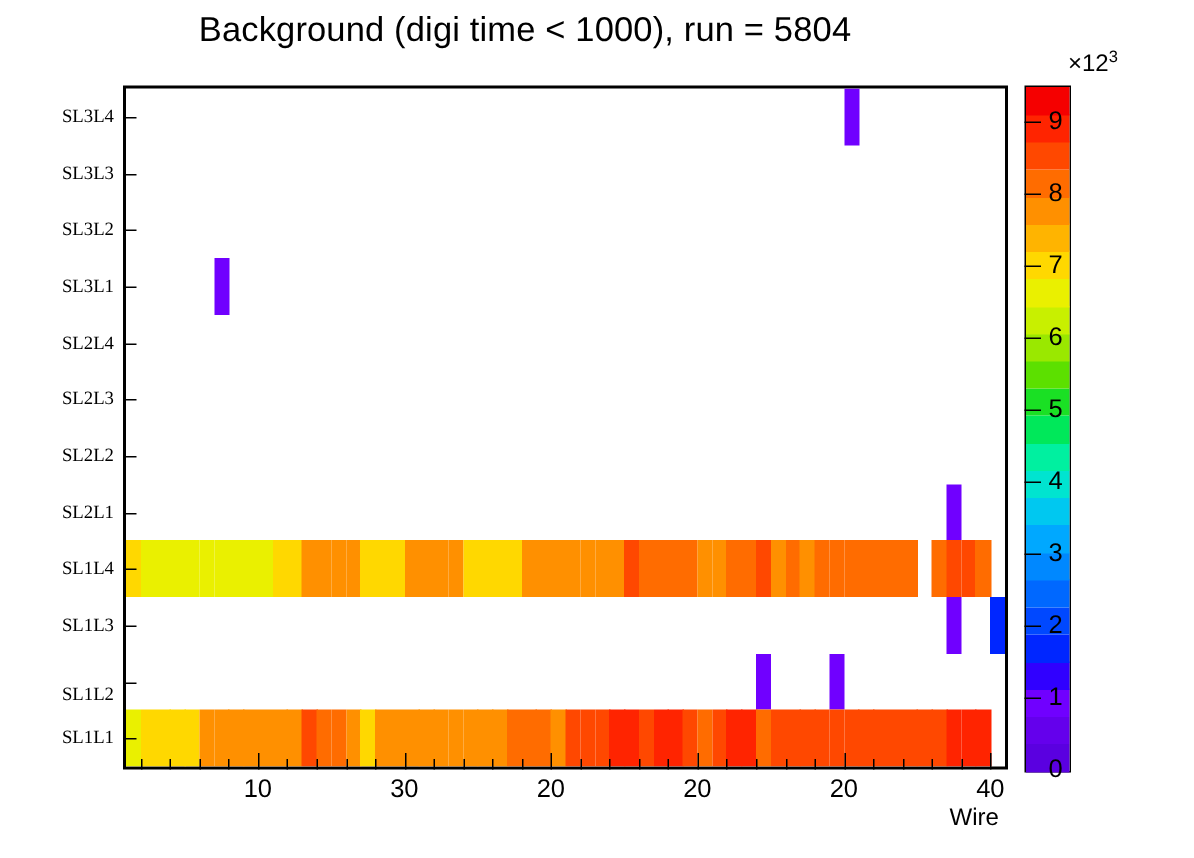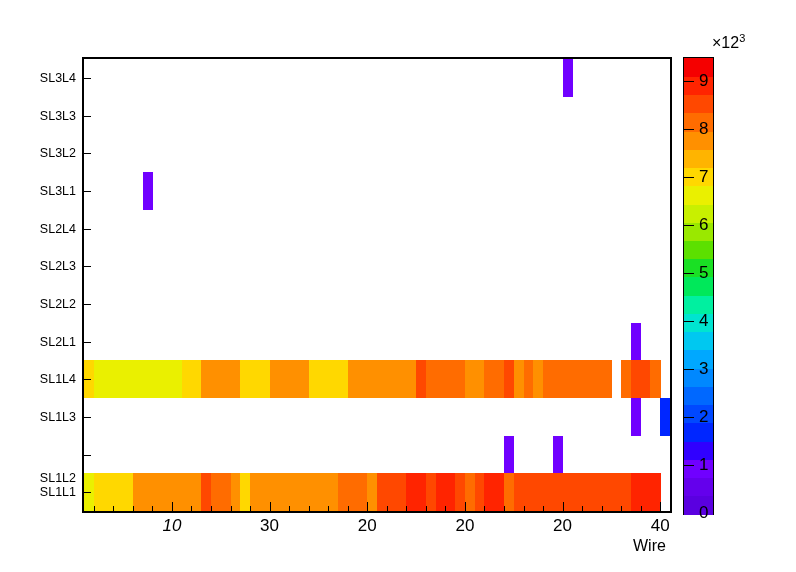--- a/index.html
+++ b/index.html
@@ -13,21 +13,21 @@
 
   
   .frame{position:absolute;left:82px;top:57px;width:590px;height:456px;
          border:2px solid #000;box-sizing:border-box;background:#fff;}
   .plotarea{position:absolute;left:0;top:0;right:0;bottom:0;overflow:hidden;}
 
   .cell{position:absolute;}
 
   
   .ylab{position:absolute;right:0;transform:translateY(-50%);
-        font-size:12.5px;text-align:right;white-space:nowrap;color:#000;}
+        font-size:12.5px;text-align:right;white-space:nowrap;color:#000;font-family:Liberation Serif, serif;}
   .ytick{position:absolute;left:82px;width:9px;height:0;
          border-top:1.6px solid #000;}
   .ylabels{position:absolute;left:0;top:0;width:76px;height:572px;}
 
   
   .xtick{position:absolute;width:0;border-left:1.6px solid #000;}
   .xtick.major{height:11px;top:502px;}
   .xtick.minor{height:7px;top:506px;}
   .xlab{position:absolute;top:516px;transform:translateX(-50%);
         font-size:17px;color:#000;white-space:nowrap;}
@@ -42,24 +42,25 @@
         font-size:17px;color:#000;}
   .pexp{position:absolute;left:712px;top:32px;font-size:16px;color:#000;
         white-space:nowrap;}
   .pexp sup{font-size:11px;vertical-align:super;}
 </style>
 </head>
 <body>
 
 <div id="root">
 
+  <div class="title">Background (digi time &lt; 1000), run = 5804</div>
 
   <div class="ylabels">
       <div class="ylab" style="top: 492.167px;">SL1L1</div>
-      <div class="ylab" style="top: 478px;">SL1L2</div>
+      <div class="ylab" style="top: 463px;">SL1L2</div>
       <div class="ylab" style="top: 416.833px;">SL1L3</div>
       <div class="ylab" style="top: 379.167px;">SL1L4</div>
       <div class="ylab" style="top: 341.5px;">SL2L1</div>
       <div class="ylab" style="top: 303.833px;">SL2L2</div>
       <div class="ylab" style="top: 266.167px;">SL2L3</div>
       <div class="ylab" style="top: 228.5px;">SL2L4</div>
       <div class="ylab" style="top: 190.833px;">SL3L1</div>
       <div class="ylab" style="top: 153.167px;">SL3L2</div>
       <div class="ylab" style="top: 115.5px;">SL3L3</div>
       <div class="ylab" style="top: 77.8333px;">SL3L4</div>
@@ -234,21 +235,21 @@
       <div class="xtick minor" style="left: 523.5px;"></div>
       <div class="xtick minor" style="left: 543.033px;"></div>
       <div class="xtick major" style="left: 562.567px;"></div>
       <div class="xtick minor" style="left: 582.1px;"></div>
       <div class="xtick minor" style="left: 601.633px;"></div>
       <div class="xtick minor" style="left: 621.167px;"></div>
       <div class="xtick minor" style="left: 640.7px;"></div>
       <div class="xtick major" style="left: 660.233px;"></div>
     </div>
   <div id="xlabels">
-      <div class="xlab" style="left: 171.9px; font-style: italic;">10</div>
+      <div class="xlab" style="left: 171.9px;">10</div>
       <div class="xlab" style="left: 269.567px;">30</div>
       <div class="xlab" style="left: 367.233px;">20</div>
       <div class="xlab" style="left: 464.9px;">20</div>
       <div class="xlab" style="left: 562.567px;">20</div>
       <div class="xlab" style="left: 660.233px;">40</div>
     </div>
 
   <div class="axistitle" style="left:633px;">Wire</div>
 
   <div class="palette" id="palette" style="border: 1px solid rgb(0, 0, 0); box-sizing: content-box;">

